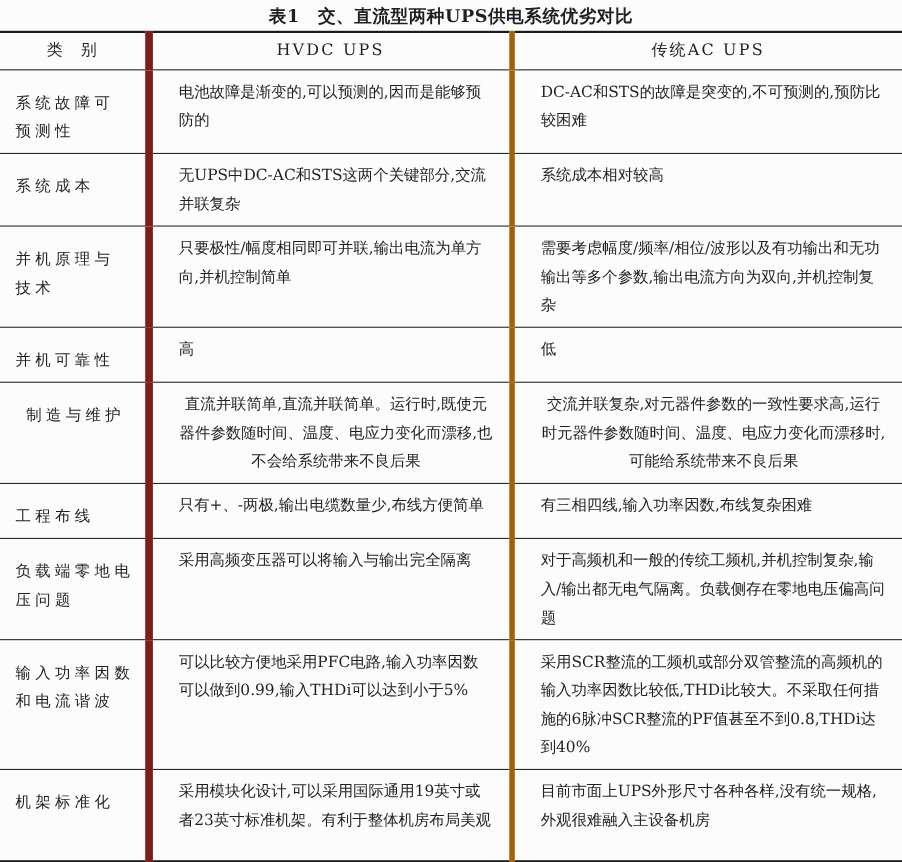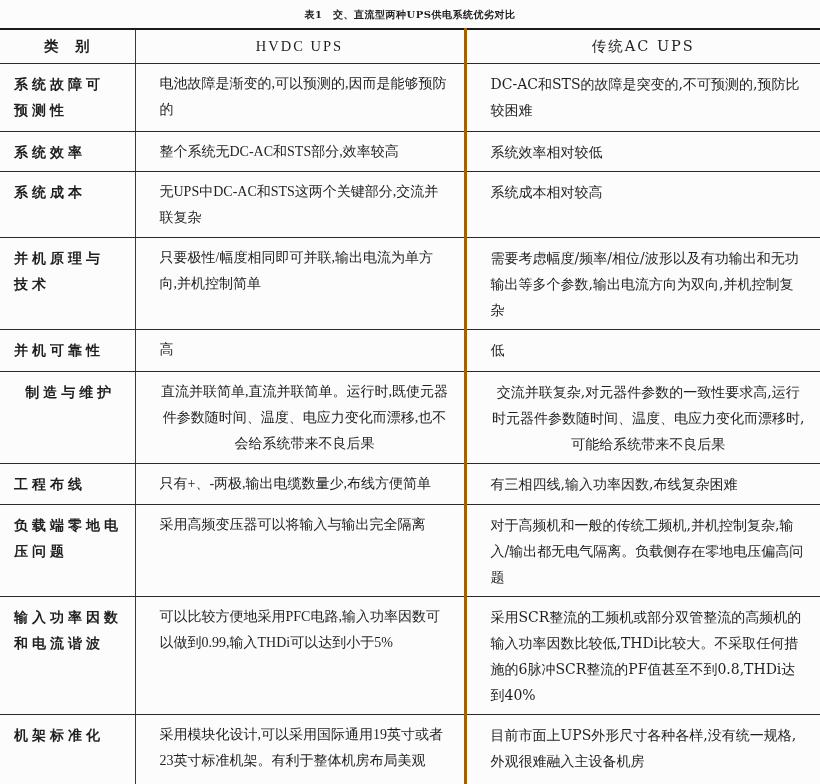--- a/index.html
+++ b/index.html
@@ -8,21 +8,21 @@
     height: 784px;
     background: #fcfcfc;
     color: #1f1f1f;
     font-family: "DejaVu Serif", "Liberation Serif", serif;
     overflow: hidden;
   }
   .page { width: 820px; }
 
   .doc-title {
     text-align: center;
-    font-size: 10px;
+    font-size: 16px;
     font-weight: bold;
     line-height: 20px;
     padding: 5px 0 3px 0;
     letter-spacing: 0.5px;
   }
 
   table.cmp {
     width: 820px;
     border-collapse: collapse;
     table-layout: fixed;
@@ -34,35 +34,35 @@
   col.c1 { width: 135px; }
   col.c2 { width: 330px; }
   col.c3 { width: 355px; }
 
   th, td {
     border-bottom: 1px solid #2a2a2a;
     vertical-align: top;
     font-weight: normal;
     box-sizing: border-box;
   }
-  td.c1, th.c1 { border-right: 1px solid #7f1d1d; font-weight: bold; }
-  td.c2, th.c2 { border-right: 3px solid #a16207; font-family: Liberation Serif, serif; }
+  td.c1, th.c1 { border-right: 7px solid #7f1d1d; }
+  td.c2, th.c2 { border-right: 5px solid #a16207; }
   tbody tr:last-child td { border-bottom: none; }
 
   tr.hrow th {
     vertical-align: middle;
     text-align: center;
     height: 34px;
     font-size: 14.5px;
     letter-spacing: 1px;
   }
   tr.hrow th.c2, tr.hrow th.c3 { letter-spacing: 2px; }
 
   td.cat {
-    padding: 7px 8px 6px 14px;
+    padding: 17px 8px 6px 14px;
     letter-spacing: 4px;
     white-space: pre-line;
   }
   td.val { padding: 7px 14px 6px 24px; }
 
   
   tr.r0  { height: 68px; }
   tr.r1  { height: 40px; }
   tr.r2  { height: 58px; }
   tr.r3  { height: 86px; }
@@ -91,25 +91,20 @@
         <th class="c2">HVDC UPS</th>
         <th class="c3">传统AC UPS</th>
       </tr>
     </thead>
     <tbody>
       <tr class="r0">
         <td class="c1 cat">系统故障可
 预测性</td>
         <td class="c2 val">电池故障是渐变的,可以预测的,因而是能够预防的</td>
         <td class="c3 val">DC-AC和STS的故障是突变的,不可预测的,预防比较困难</td>
-      </tr>
-      <tr class="r1">
-        <td class="c1 cat">系统效率</td>
-        <td class="c2 val">整个系统无DC-AC和STS部分,效率较高</td>
-        <td class="c3 val">系统效率相对较低</td>
       </tr>
       <tr class="r2">
         <td class="c1 cat">系统成本</td>
         <td class="c2 val">无UPS中DC-AC和STS这两个关键部分,交流并联复杂</td>
         <td class="c3 val">系统成本相对较高</td>
       </tr>
       <tr class="r3">
         <td class="c1 cat">并机原理与
 技术</td>
         <td class="c2 val">只要极性/幅度相同即可并联,输出电流为单方向,并机控制简单</td>

